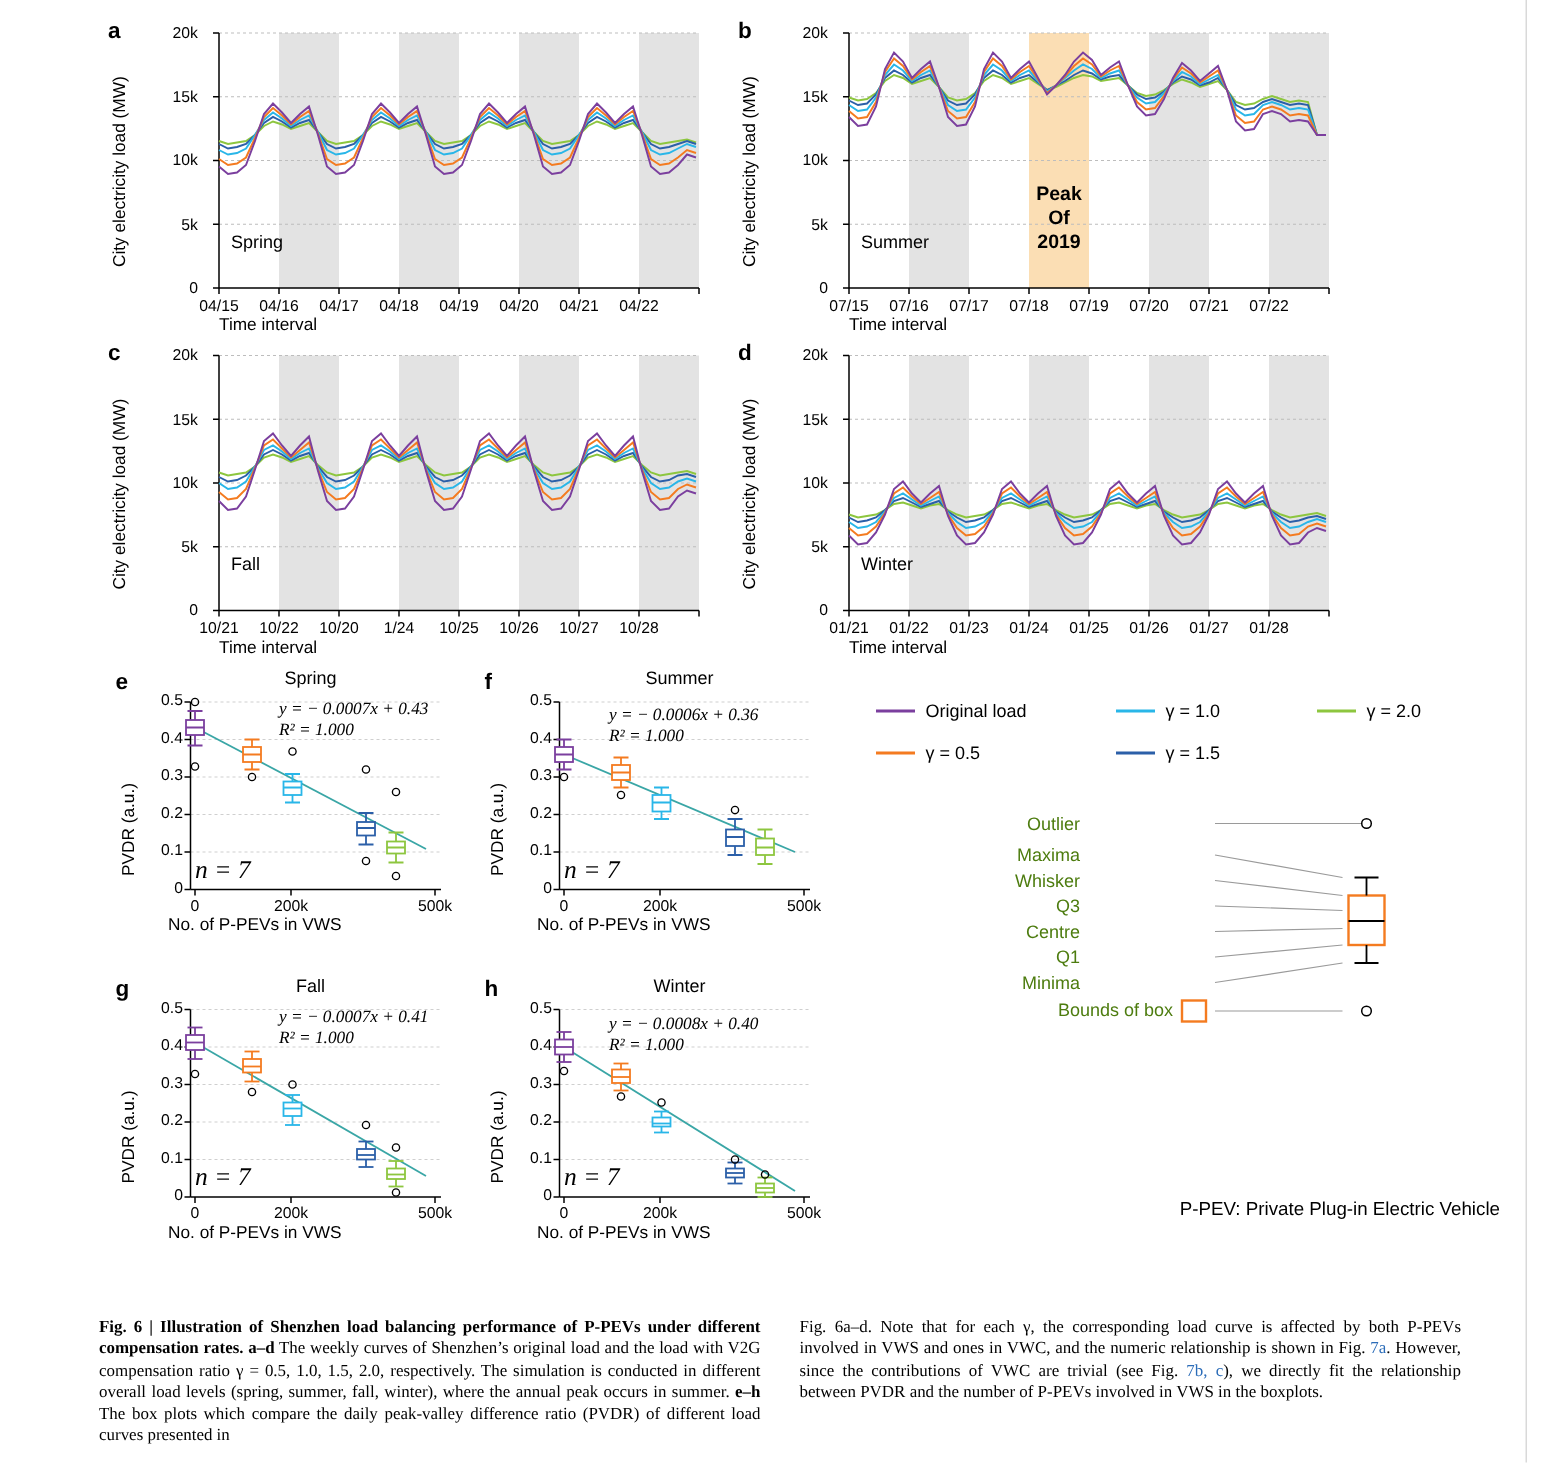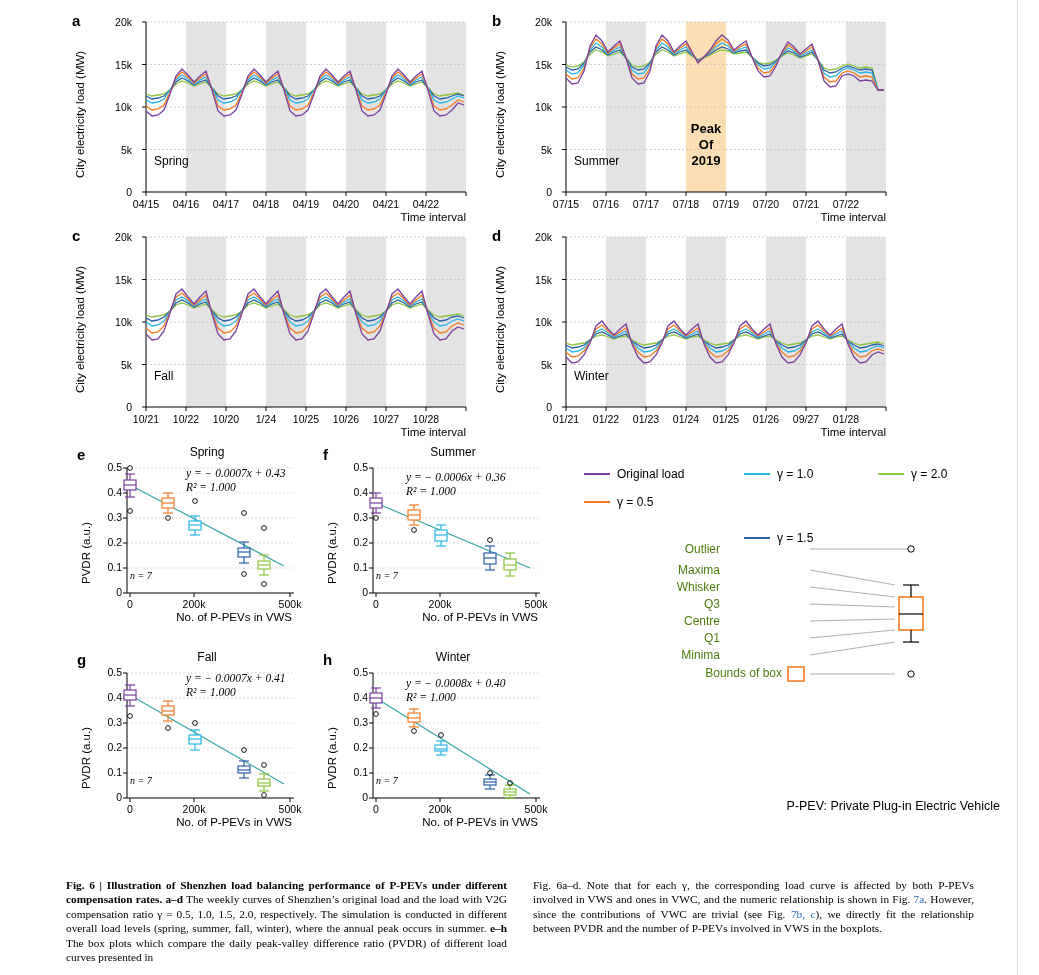--- a/index.html
+++ b/index.html
@@ -8,26 +8,26 @@
 
   
   .panel-letter{position:absolute;font-family:"Liberation Sans",sans-serif;font-weight:bold;font-size:15px;}
   .axis-title{font-family:"Liberation Sans",sans-serif;font-size:11.5px;color:#000;}
   .tick{font-family:"Liberation Sans",sans-serif;font-size:10.5px;color:#000;}
   .season-label{font-family:"Liberation Sans",sans-serif;font-size:12px;}
 
   
   .topchart{position:absolute;}
   .ylabel{position:absolute;transform:rotate(-90deg);transform-origin:left top;white-space:nowrap;}
-  .xlabel{position:absolute;white-space:nowrap;text-align:right;}
+  .xlabel{position:absolute;white-space:nowrap;text-align:left;}
 
   
   .sc-title{position:absolute;font-family:"Liberation Sans",sans-serif;font-size:12px;text-align:center;width:190px;}
   .eq{position:absolute;font-family:"Liberation Serif",serif;font-style:italic;font-size:11.5px;line-height:14px;white-space:nowrap;}
-  .nlabel{position:absolute;font-family:"Liberation Serif",serif;font-size:10px;font-style:italic;}
+  .nlabel{position:absolute;font-family:"Liberation Serif",serif;font-size:17px;font-style:italic;}
 
   
   .legend{position:absolute;font-family:"Liberation Sans",sans-serif;font-size:12px;}
   .leg-item{position:absolute;white-space:nowrap;}
   .leg-line{display:inline-block;width:26px;height:2.5px;vertical-align:middle;margin-right:7px;}
   .leg-txt{vertical-align:middle;}
 
   
   .bx-lab{position:absolute;font-family:"Liberation Sans",sans-serif;font-size:12px;color:#4d7c0f;text-align:right;white-space:nowrap;}
 
@@ -265,21 +265,21 @@
   <div class="tick" style="position:absolute;left:524px;top:359px;width:28px;text-align:right;">5k</div>
   <div class="tick" style="position:absolute;left:524px;top:316px;width:28px;text-align:right;">10k</div>
   <div class="tick" style="position:absolute;left:524px;top:274px;width:28px;text-align:right;">15k</div>
   <div class="tick" style="position:absolute;left:524px;top:231px;width:28px;text-align:right;">20k</div>
   <div class="tick" style="position:absolute;left:546px;top:413px;width:40px;text-align:center;">01/21</div>
   <div class="tick" style="position:absolute;left:586px;top:413px;width:40px;text-align:center;">01/22</div>
   <div class="tick" style="position:absolute;left:626px;top:413px;width:40px;text-align:center;">01/23</div>
   <div class="tick" style="position:absolute;left:666px;top:413px;width:40px;text-align:center;">01/24</div>
   <div class="tick" style="position:absolute;left:706px;top:413px;width:40px;text-align:center;">01/25</div>
   <div class="tick" style="position:absolute;left:746px;top:413px;width:40px;text-align:center;">01/26</div>
-  <div class="tick" style="position:absolute;left:786px;top:413px;width:40px;text-align:center;">09/27</div>
+  <div class="tick" style="position:absolute;left:786px;top:413px;width:40px;text-align:center;">01/27</div>
   <div class="tick" style="position:absolute;left:826px;top:413px;width:40px;text-align:center;">01/28</div>
   <div class="axis-title xlabel" style="left:566px;top:426px;width:320px;">Time interval</div>
   <div class="season-label" style="position:absolute;left:574px;top:369px;">Winter</div>
 
   <div class="panel-letter" style="left:77px;top:446px;">e</div>
   <div class="sc-title" style="left:112px;top:445px;">Spring</div>
   <svg style="position:absolute;left:72px;top:460px;" width="230" height="165" viewBox="0 0 230 165">
     <g>
       <line x1="55" y1="8" x2="222" y2="8" stroke="#cfcfcf" stroke-width="0.7" stroke-dasharray="2,2"></line>
       <line x1="55" y1="33" x2="222" y2="33" stroke="#cfcfcf" stroke-width="0.7" stroke-dasharray="2,2"></line>
@@ -644,21 +644,21 @@
     </div>
     <div class="leg-item" style="left:744px;top:466px;">
       <span class="leg-line" style="background:#29b6e8;"></span><span class="leg-txt">γ = 1.0</span>
     </div>
     <div class="leg-item" style="left:878px;top:466px;">
       <span class="leg-line" style="background:#8dc63f;"></span><span class="leg-txt">γ = 2.0</span>
     </div>
     <div class="leg-item" style="left:584px;top:494px;">
       <span class="leg-line" style="background:#f47b20;"></span><span class="leg-txt">γ = 0.5</span>
     </div>
-    <div class="leg-item" style="left:744px;top:494px;margin-top:36px;">
+    <div class="leg-item" style="left:744px;top:494px;">
       <span class="leg-line" style="background:#2b5fa8;"></span><span class="leg-txt">γ = 1.5</span>
     </div>
   </div>
 
   <svg style="position:absolute;left:690px;top:535px;" width="330" height="180" viewBox="0 0 330 180">
 
     <g stroke="#9a9a9a" stroke-width="0.8" fill="none">
       <line x1="120" y1="14" x2="218" y2="14"></line>
       <line x1="120" y1="35" x2="205" y2="50"></line>
       <line x1="120" y1="52" x2="205" y2="62"></line>

